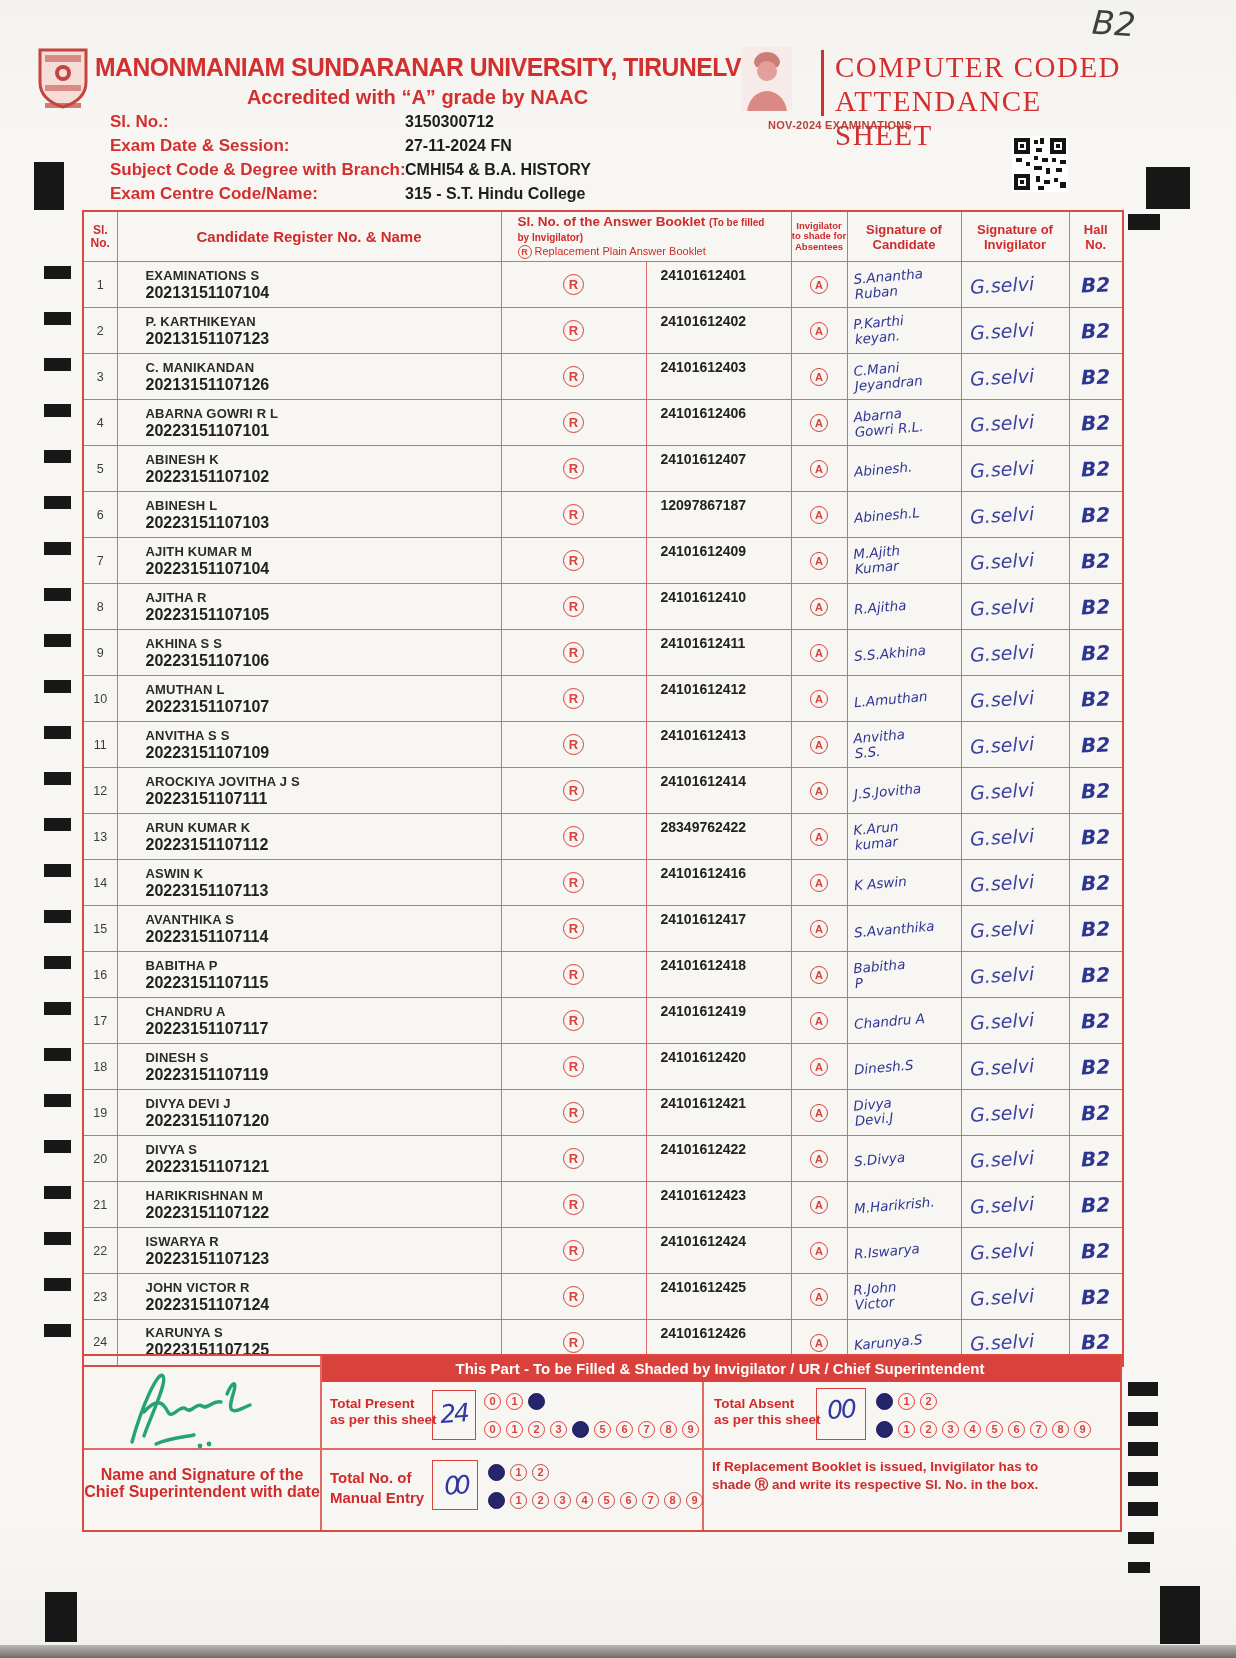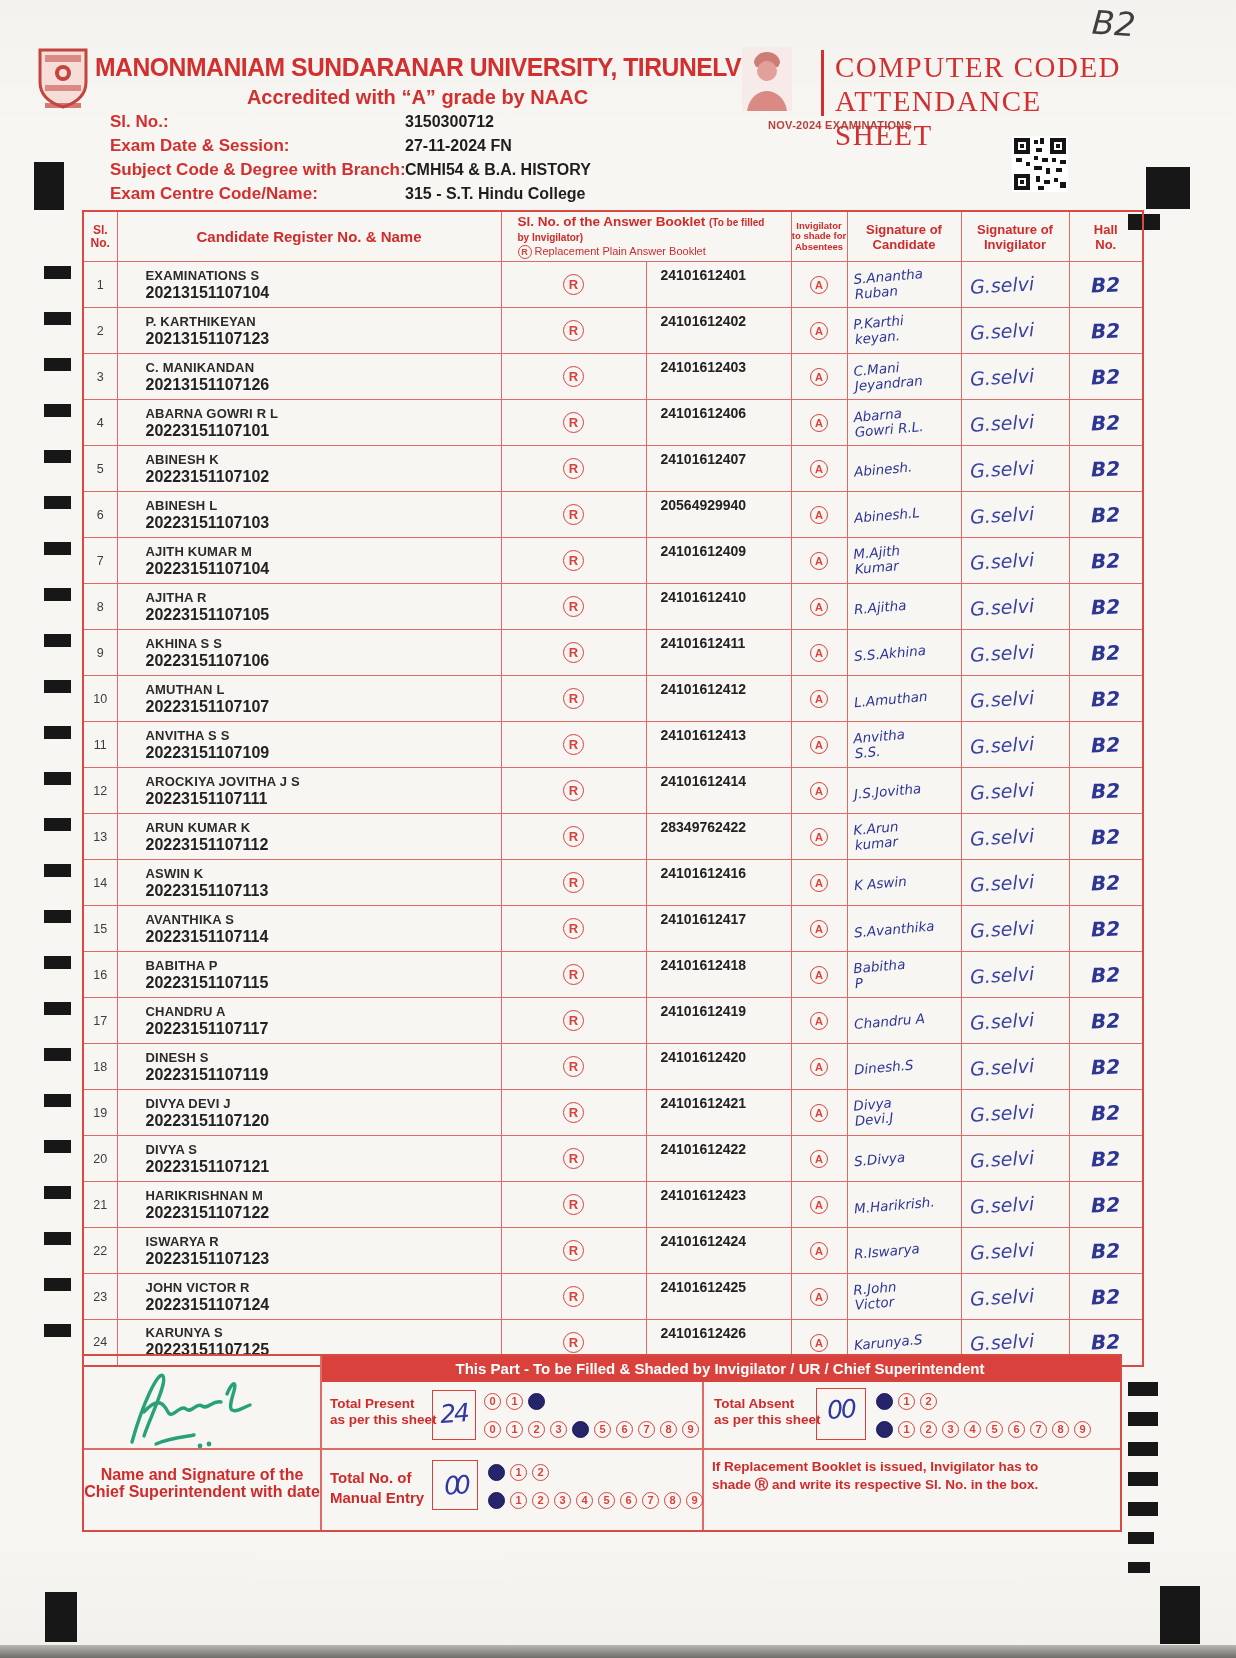--- a/index.html
+++ b/index.html
@@ -33,21 +33,21 @@
   table.att { border:2px solid #d94a45; }
   th { color:#cf2b2b; font-weight:bold; vertical-align:middle; }
   .h-sl { width:34px; font-size:12px; line-height:13px; white-space:pre-line; }
   .h-cand { width:384px; font-size:15px; }
   .h-book { width:290px; font-size:11px; text-align:left; padding:2px 16px; }
   .h-book .l1 { font-size:13.5px; }
   .h-book .l1 small { font-size:10px; font-weight:bold; }
   .h-book .l2 { font-size:11px; font-weight:normal; margin-top:1px; }
   .h-abs { width:56px; font-size:9.5px; line-height:10.5px; white-space:pre-line; }
   .h-sig { font-size:13px; line-height:15px; white-space:pre-line; }
-  .h-hall { width:74px; font-size:13px; line-height:15px; white-space:pre-line; }
+  .h-hall { width:54px; font-size:13px; line-height:15px; white-space:pre-line; }
   tr.hdr { height:40px; }
   tr.body-row { height:46px; }
   td.c-sl { text-align:center; font-size:12.5px; color:#3c3c3c; }
   td.c-name { padding-left:28px; vertical-align:middle; }
   .cand-name { font-size:13px; font-weight:bold; color:#2a2a2a; letter-spacing:0.2px; }
   .cand-reg { font-size:16px; font-weight:bold; color:#222; margin-top:1px; }
   td.c-r { width:58px; text-align:center; }
   td.c-book { width:232px; vertical-align:top; padding:5px 0 0 14px; font-size:14px; font-weight:bold; color:#222; }
   td.c-a { text-align:center; }
   .circ { display:inline-block; width:21px; height:21px; border:1.5px solid #d8413c; border-radius:50%; color:#d8413c; font-size:13px; font-weight:bold; line-height:19px; text-align:center; }
@@ -275,21 +275,21 @@
       <td class="c-sigi"><span class="sig-inv">G.selvi</span></td>
       <td class="c-hall"><span class="hall-hand">B2</span></td>
     </tr>
         <tr class="body-row">
       <td class="c-sl">6</td>
       <td class="c-name">
         <div class="cand-name">ABINESH L</div>
         <div class="cand-reg">20223151107103</div>
       </td>
       <td class="c-r"><span class="circ">R</span></td>
-      <td class="c-book">20564929940</td>
+      <td class="c-book">12097867187</td>
       <td class="c-a"><span class="circ small">A</span></td>
       <td class="c-sigc"><span class="sig-cand">Abinesh.L</span></td>
       <td class="c-sigi"><span class="sig-inv">G.selvi</span></td>
       <td class="c-hall"><span class="hall-hand">B2</span></td>
     </tr>
         <tr class="body-row">
       <td class="c-sl">7</td>
       <td class="c-name">
         <div class="cand-name">AJITH KUMAR M</div>
         <div class="cand-reg">20223151107104</div>

